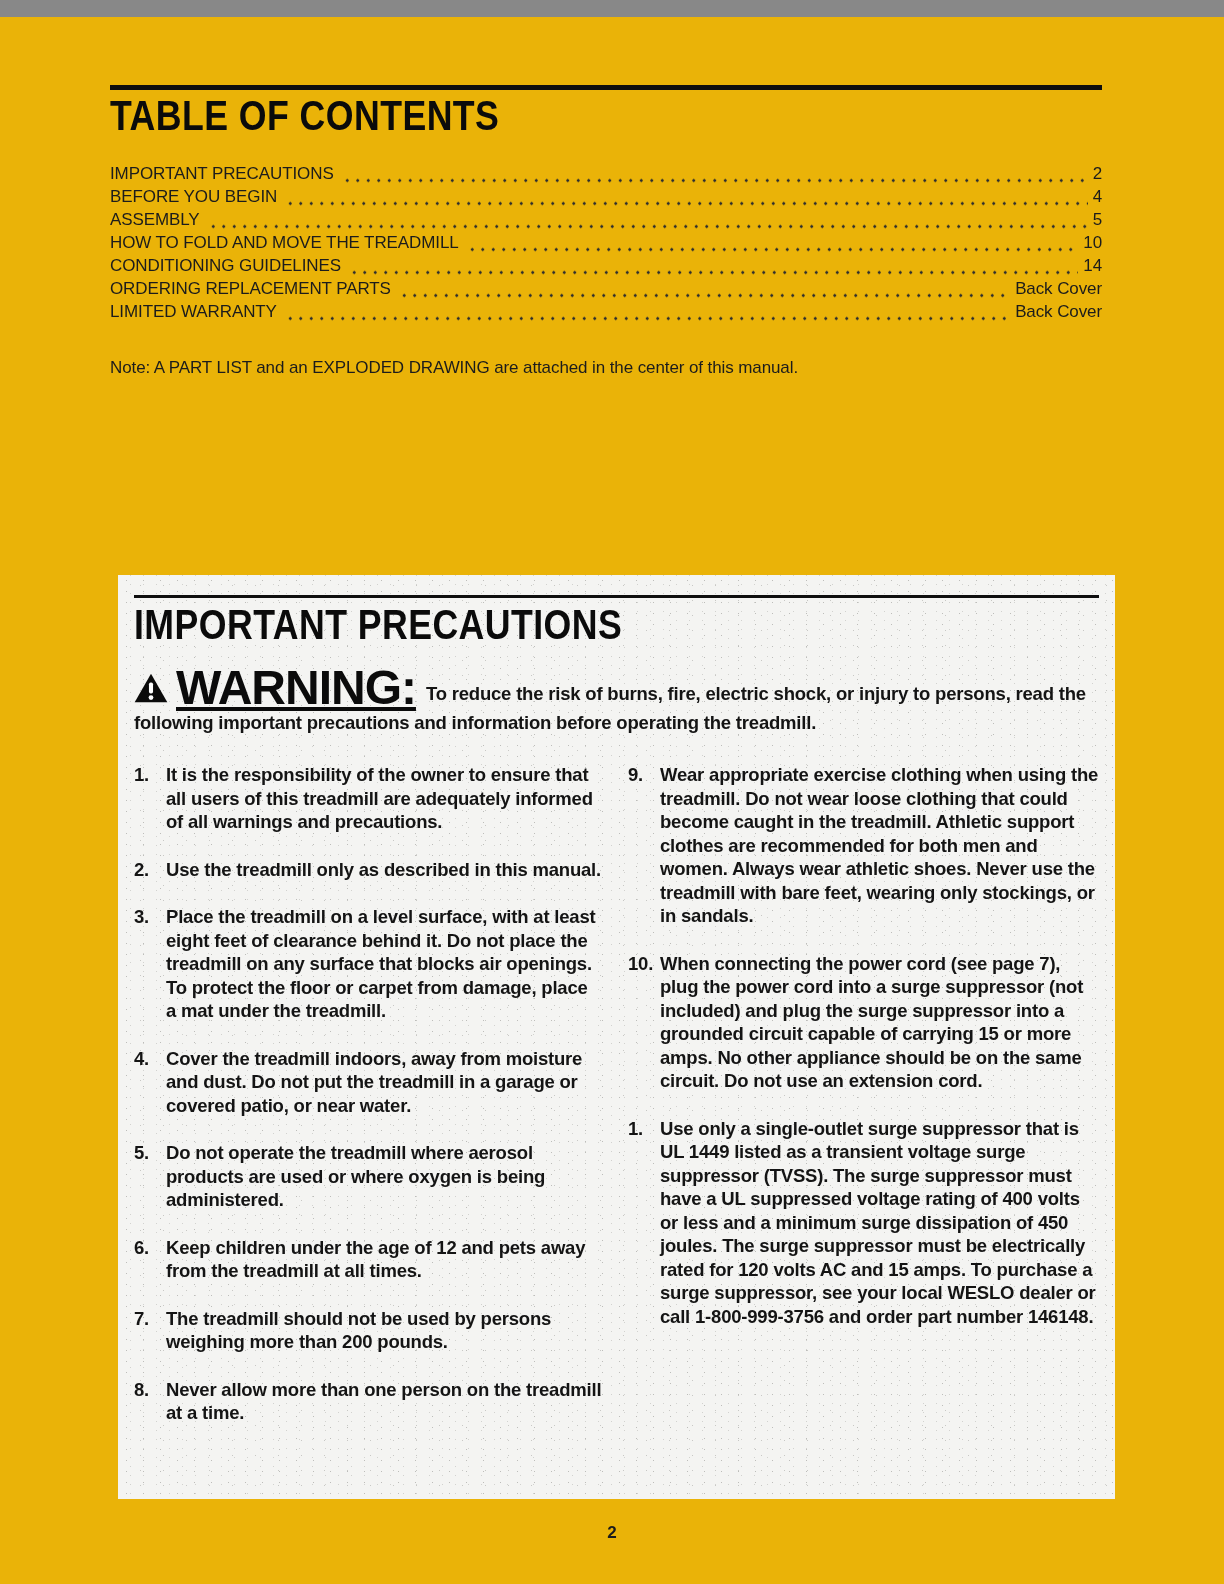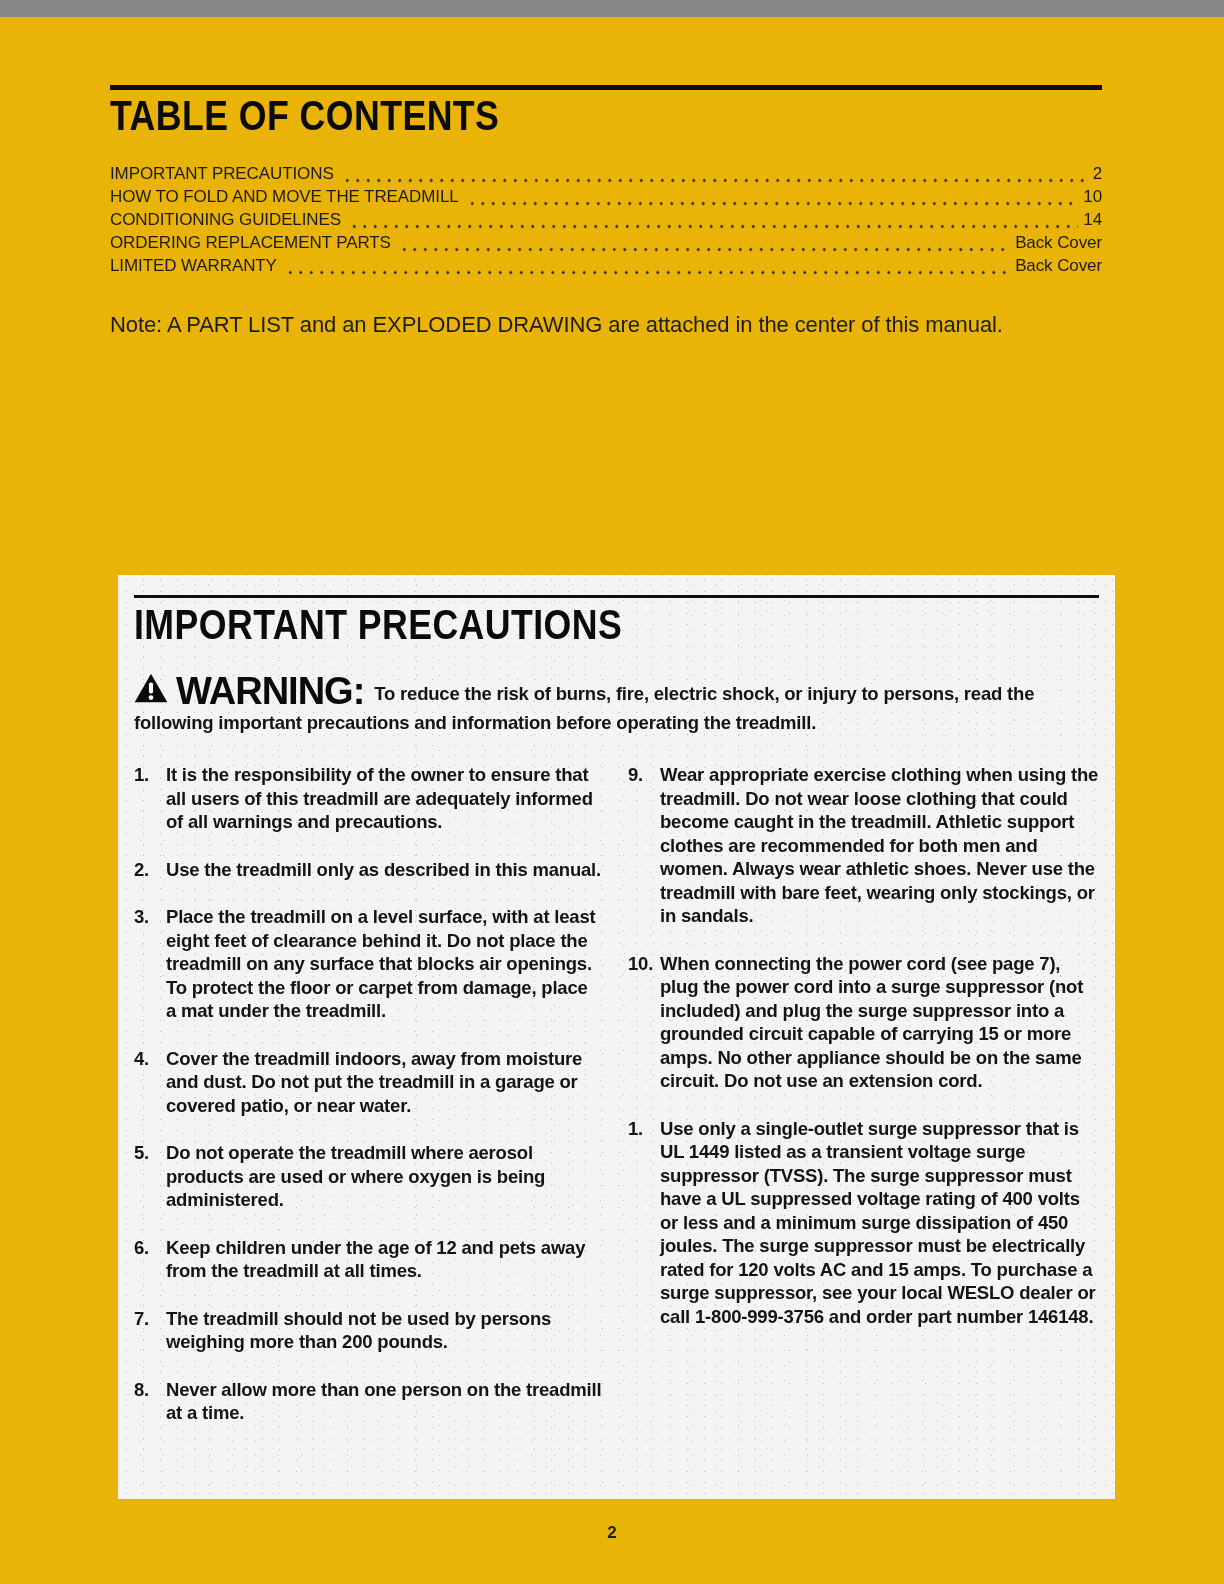--- a/index.html
+++ b/index.html
@@ -55,21 +55,21 @@
     height: 15px;
     margin: 0 5px 0 8px;
     background-image: radial-gradient(circle, #2e2e2e 1.3px, transparent 1.5px);
     background-size: 10.5px 10.5px;
     background-repeat: repeat-x;
     background-position: left bottom 2px;
   }
   .toc-page { white-space: nowrap; }
   .toc-note {
     margin-top: 33px;
-    font-size: 22px;
+    font-size: 17px;
     letter-spacing: -0.1px;
     color: #1c1c1c;
   }
 
   
   .precautions-box {
     position: absolute;
     left: 118px; top: 558px;
     width: 997px; height: 924px;
     padding: 20px 16px 0 16px;
@@ -90,25 +90,26 @@
   .warning-para {
     margin: 26px 0 0 0;
     font-size: 18.5px;
     font-weight: bold;
     line-height: 26px;
     letter-spacing: -0.2px;
     color: #141414;
   }
   .warn-icon { display: inline-block; vertical-align: -3px; margin-right: 8px; }
   .warn-label {
-    font-size: 38px;
+    font-size: 48px;
     letter-spacing: -1px;
     vertical-align: -4px;
     margin-right: 10px;
     color: #0b0b0b;
+    text-decoration: underline;
   }
 
   .precaution-cols {
     display: flex;
     gap: 26px;
     margin-top: 27px;
   }
   .pcol { flex: 0 0 468px; }
   .pcol.right { flex: 1 1 auto; }
   .p-item {
@@ -149,20 +150,30 @@
     <div class="rule-thick"></div>
     <h1 class="big-heading"><span class="squeeze">TABLE OF CONTENTS</span></h1>
 
     <div class="toc-list">
       <div class="toc-row">
         <span class="toc-label">IMPORTANT PRECAUTIONS</span>
         <span class="toc-leader"></span>
         <span class="toc-page">2</span>
       </div>
       <div class="toc-row">
+        <span class="toc-label">BEFORE YOU BEGIN</span>
+        <span class="toc-leader"></span>
+        <span class="toc-page">4</span>
+      </div>
+      <div class="toc-row">
+        <span class="toc-label">ASSEMBLY</span>
+        <span class="toc-leader"></span>
+        <span class="toc-page">5</span>
+      </div>
+      <div class="toc-row">
         <span class="toc-label">HOW TO FOLD AND MOVE THE TREADMILL</span>
         <span class="toc-leader"></span>
         <span class="toc-page">10</span>
       </div>
       <div class="toc-row">
         <span class="toc-label">CONDITIONING GUIDELINES</span>
         <span class="toc-leader"></span>
         <span class="toc-page">14</span>
       </div>
       <div class="toc-row">

